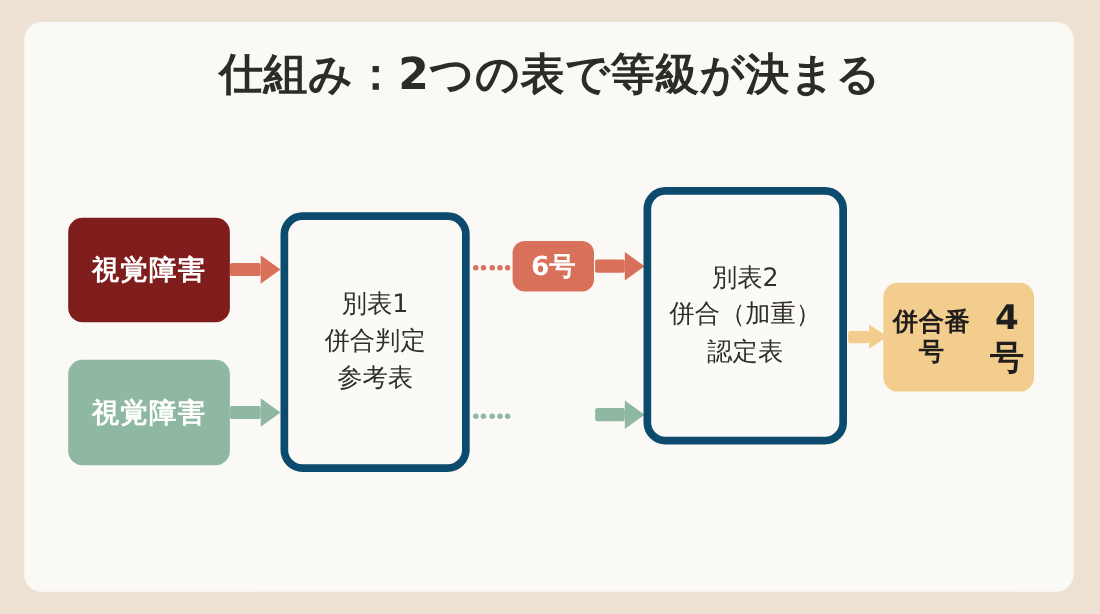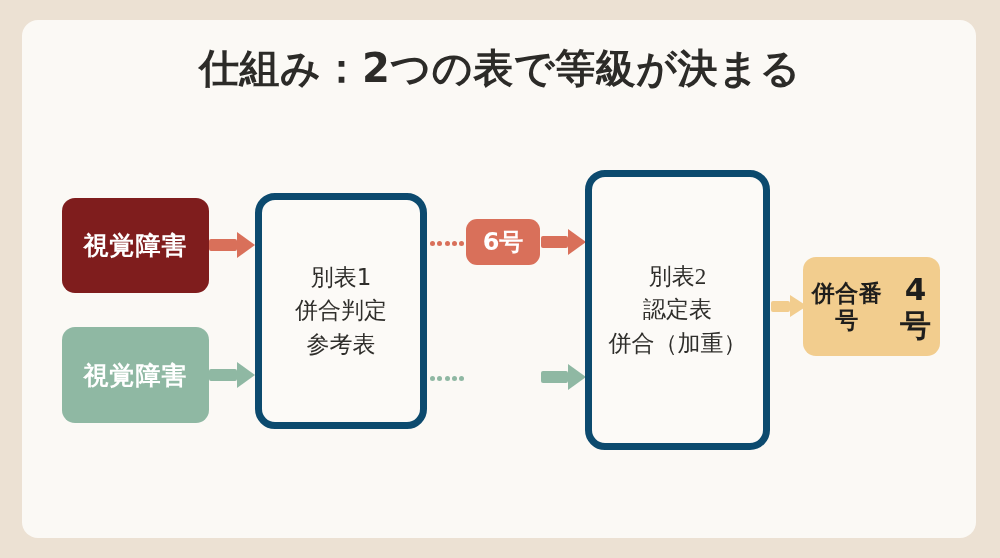--- a/index.html
+++ b/index.html
@@ -87,22 +87,21 @@
   #box-table1 {
     left: 255px;
     top: 193px;
     width: 172px;
     height: 236px;
   }
   #box-table2 {
     left: 585px;
     top: 170px;
     width: 185px;
-    height: 280px;
-    font-family: Liberation Serif, serif;
+    height: 234px;
   }
 
   #box-result {
     left: 803px;
     top: 257px;
     width: 137px;
     height: 99px;
     border-radius: 13px;
     background: #f2cd8e;
     color: #1f1e1c;
@@ -273,22 +272,22 @@
     <div class="head"></div>
   </div>
   <div class="arrow green" id="arrow-badge7">
     <div class="shaft"></div>
     <div class="head"></div>
   </div>
 
   <div class="node table-box" id="box-table2">
     <div>
       <div>別表2</div>
+      <div>併合（加重）</div>
       <div>認定表</div>
-      <div>併合（加重）</div>
     </div>
   </div>
 
   <div class="arrow amber" id="arrow-result">
     <div class="shaft"></div>
     <div class="head"></div>
   </div>
 
   <div class="node" id="box-result">
     <div class="result-label">併合番号</div>

